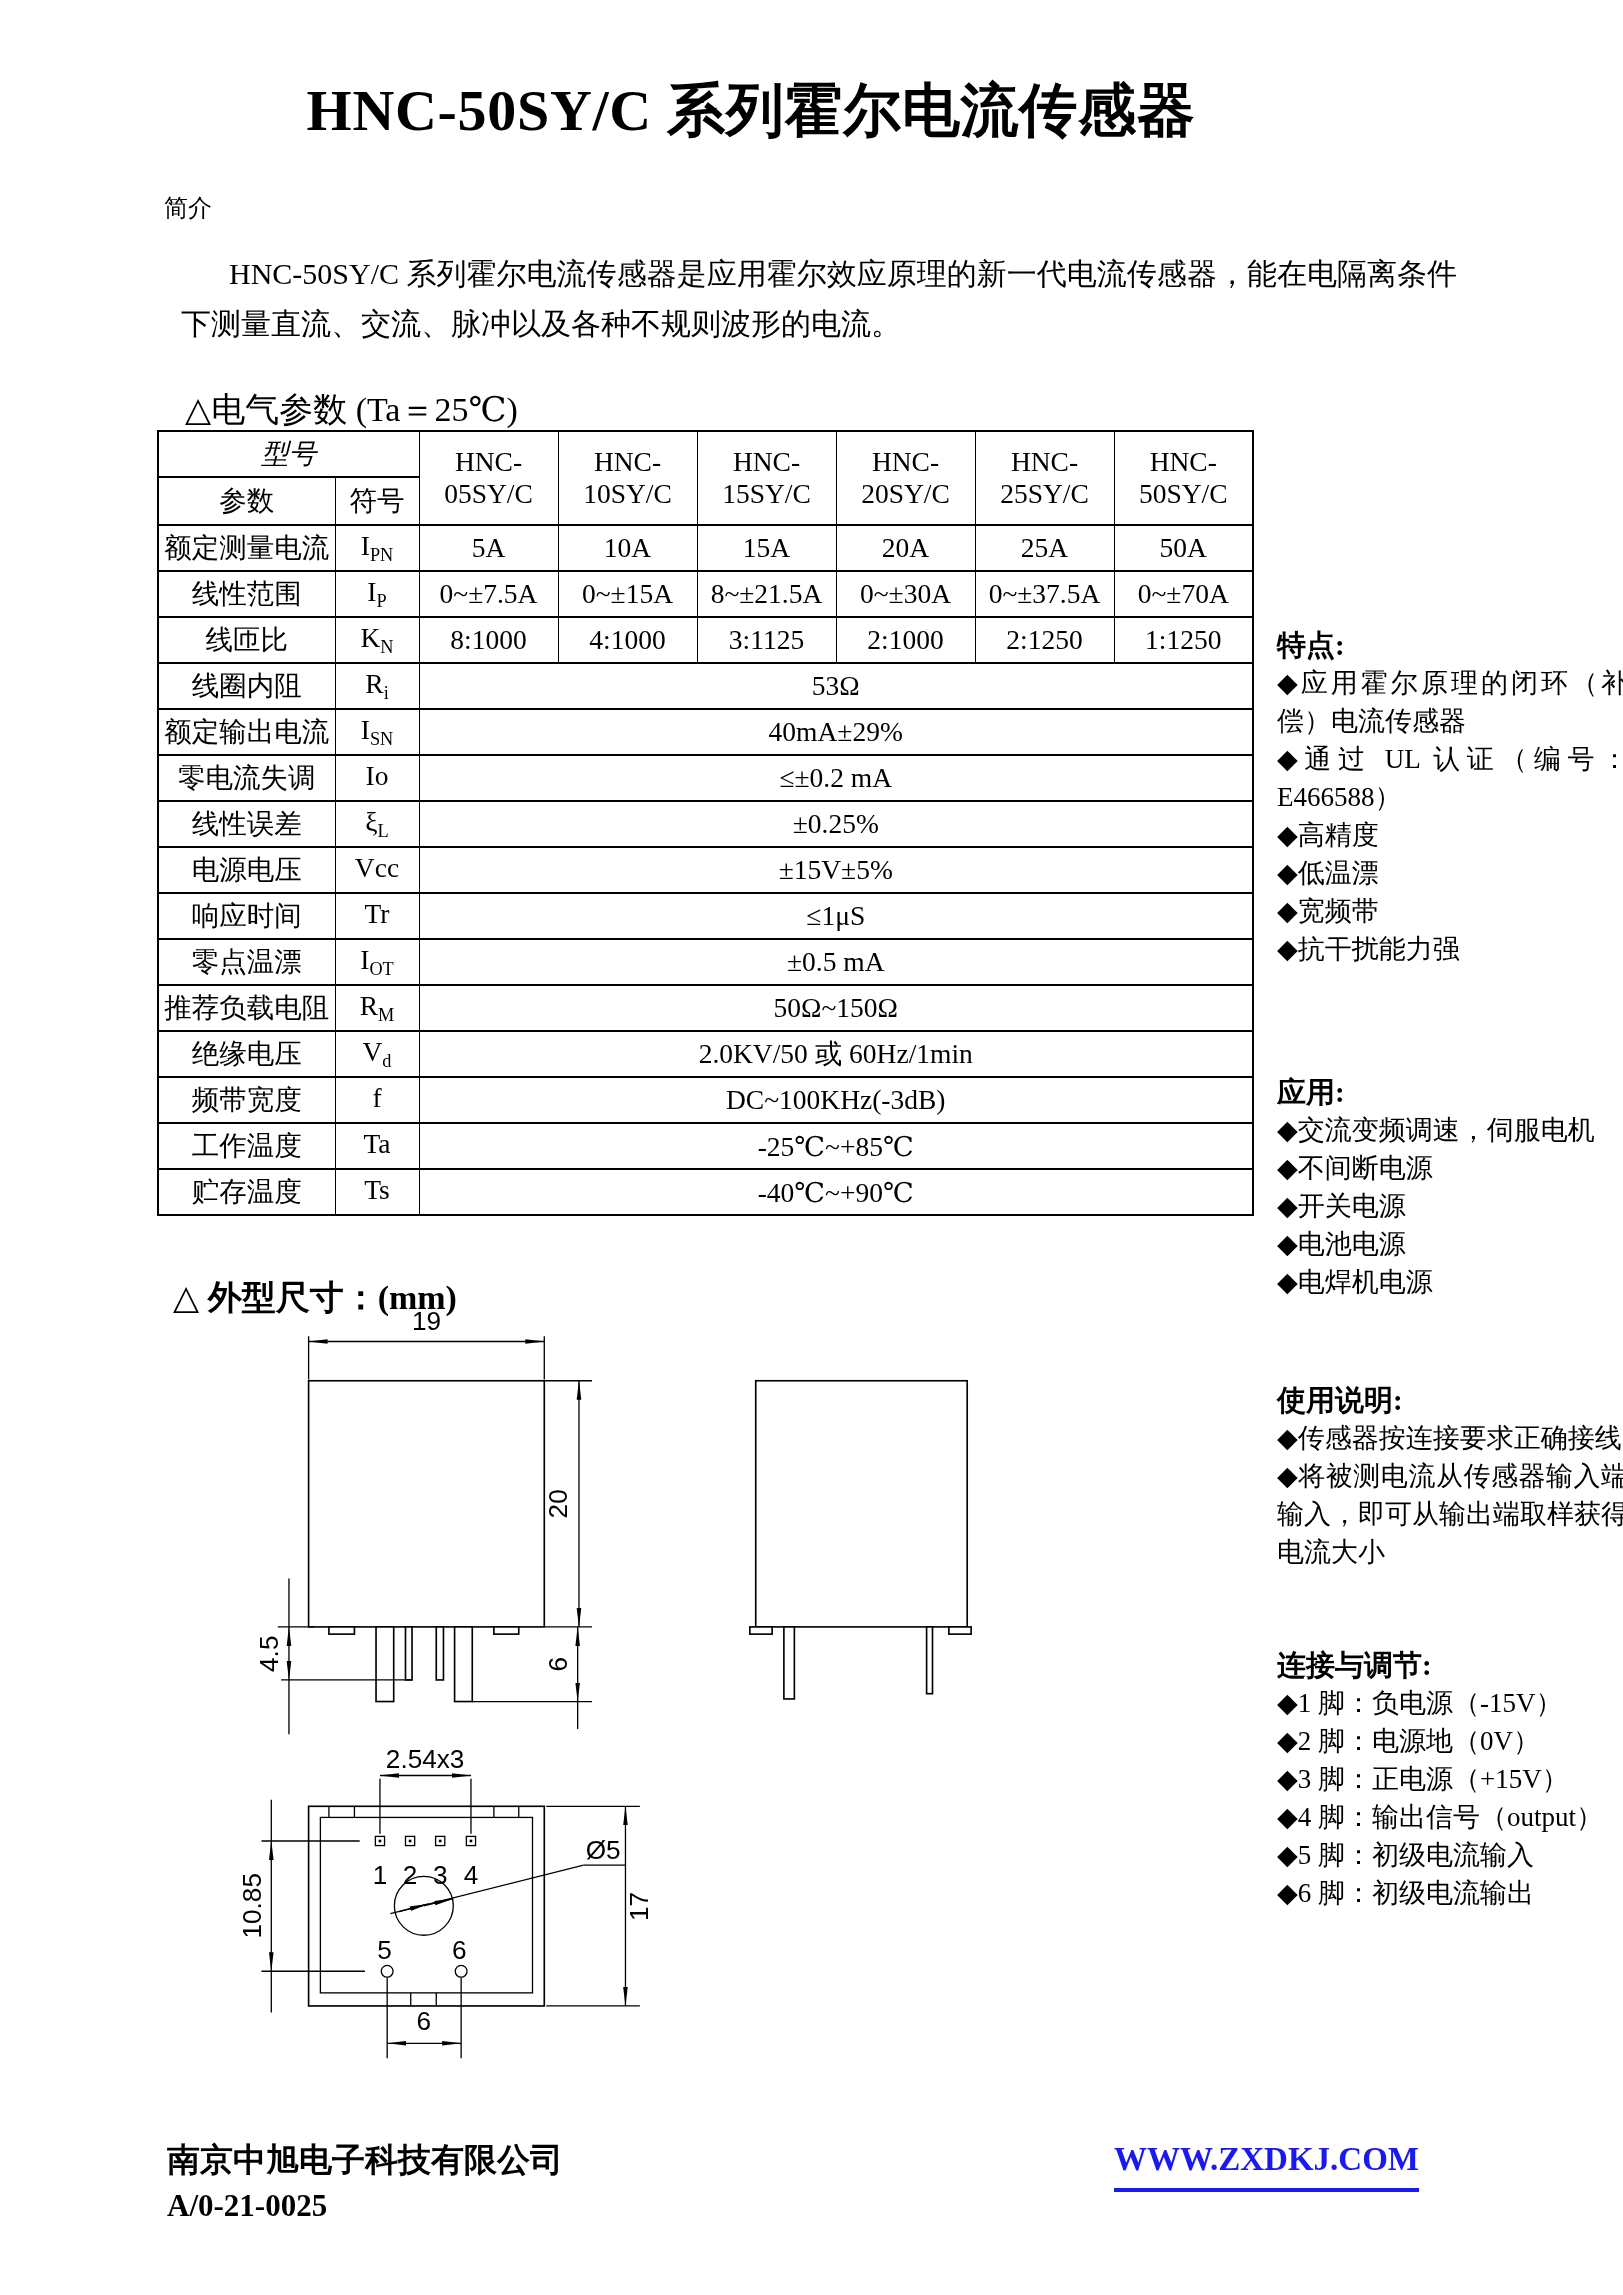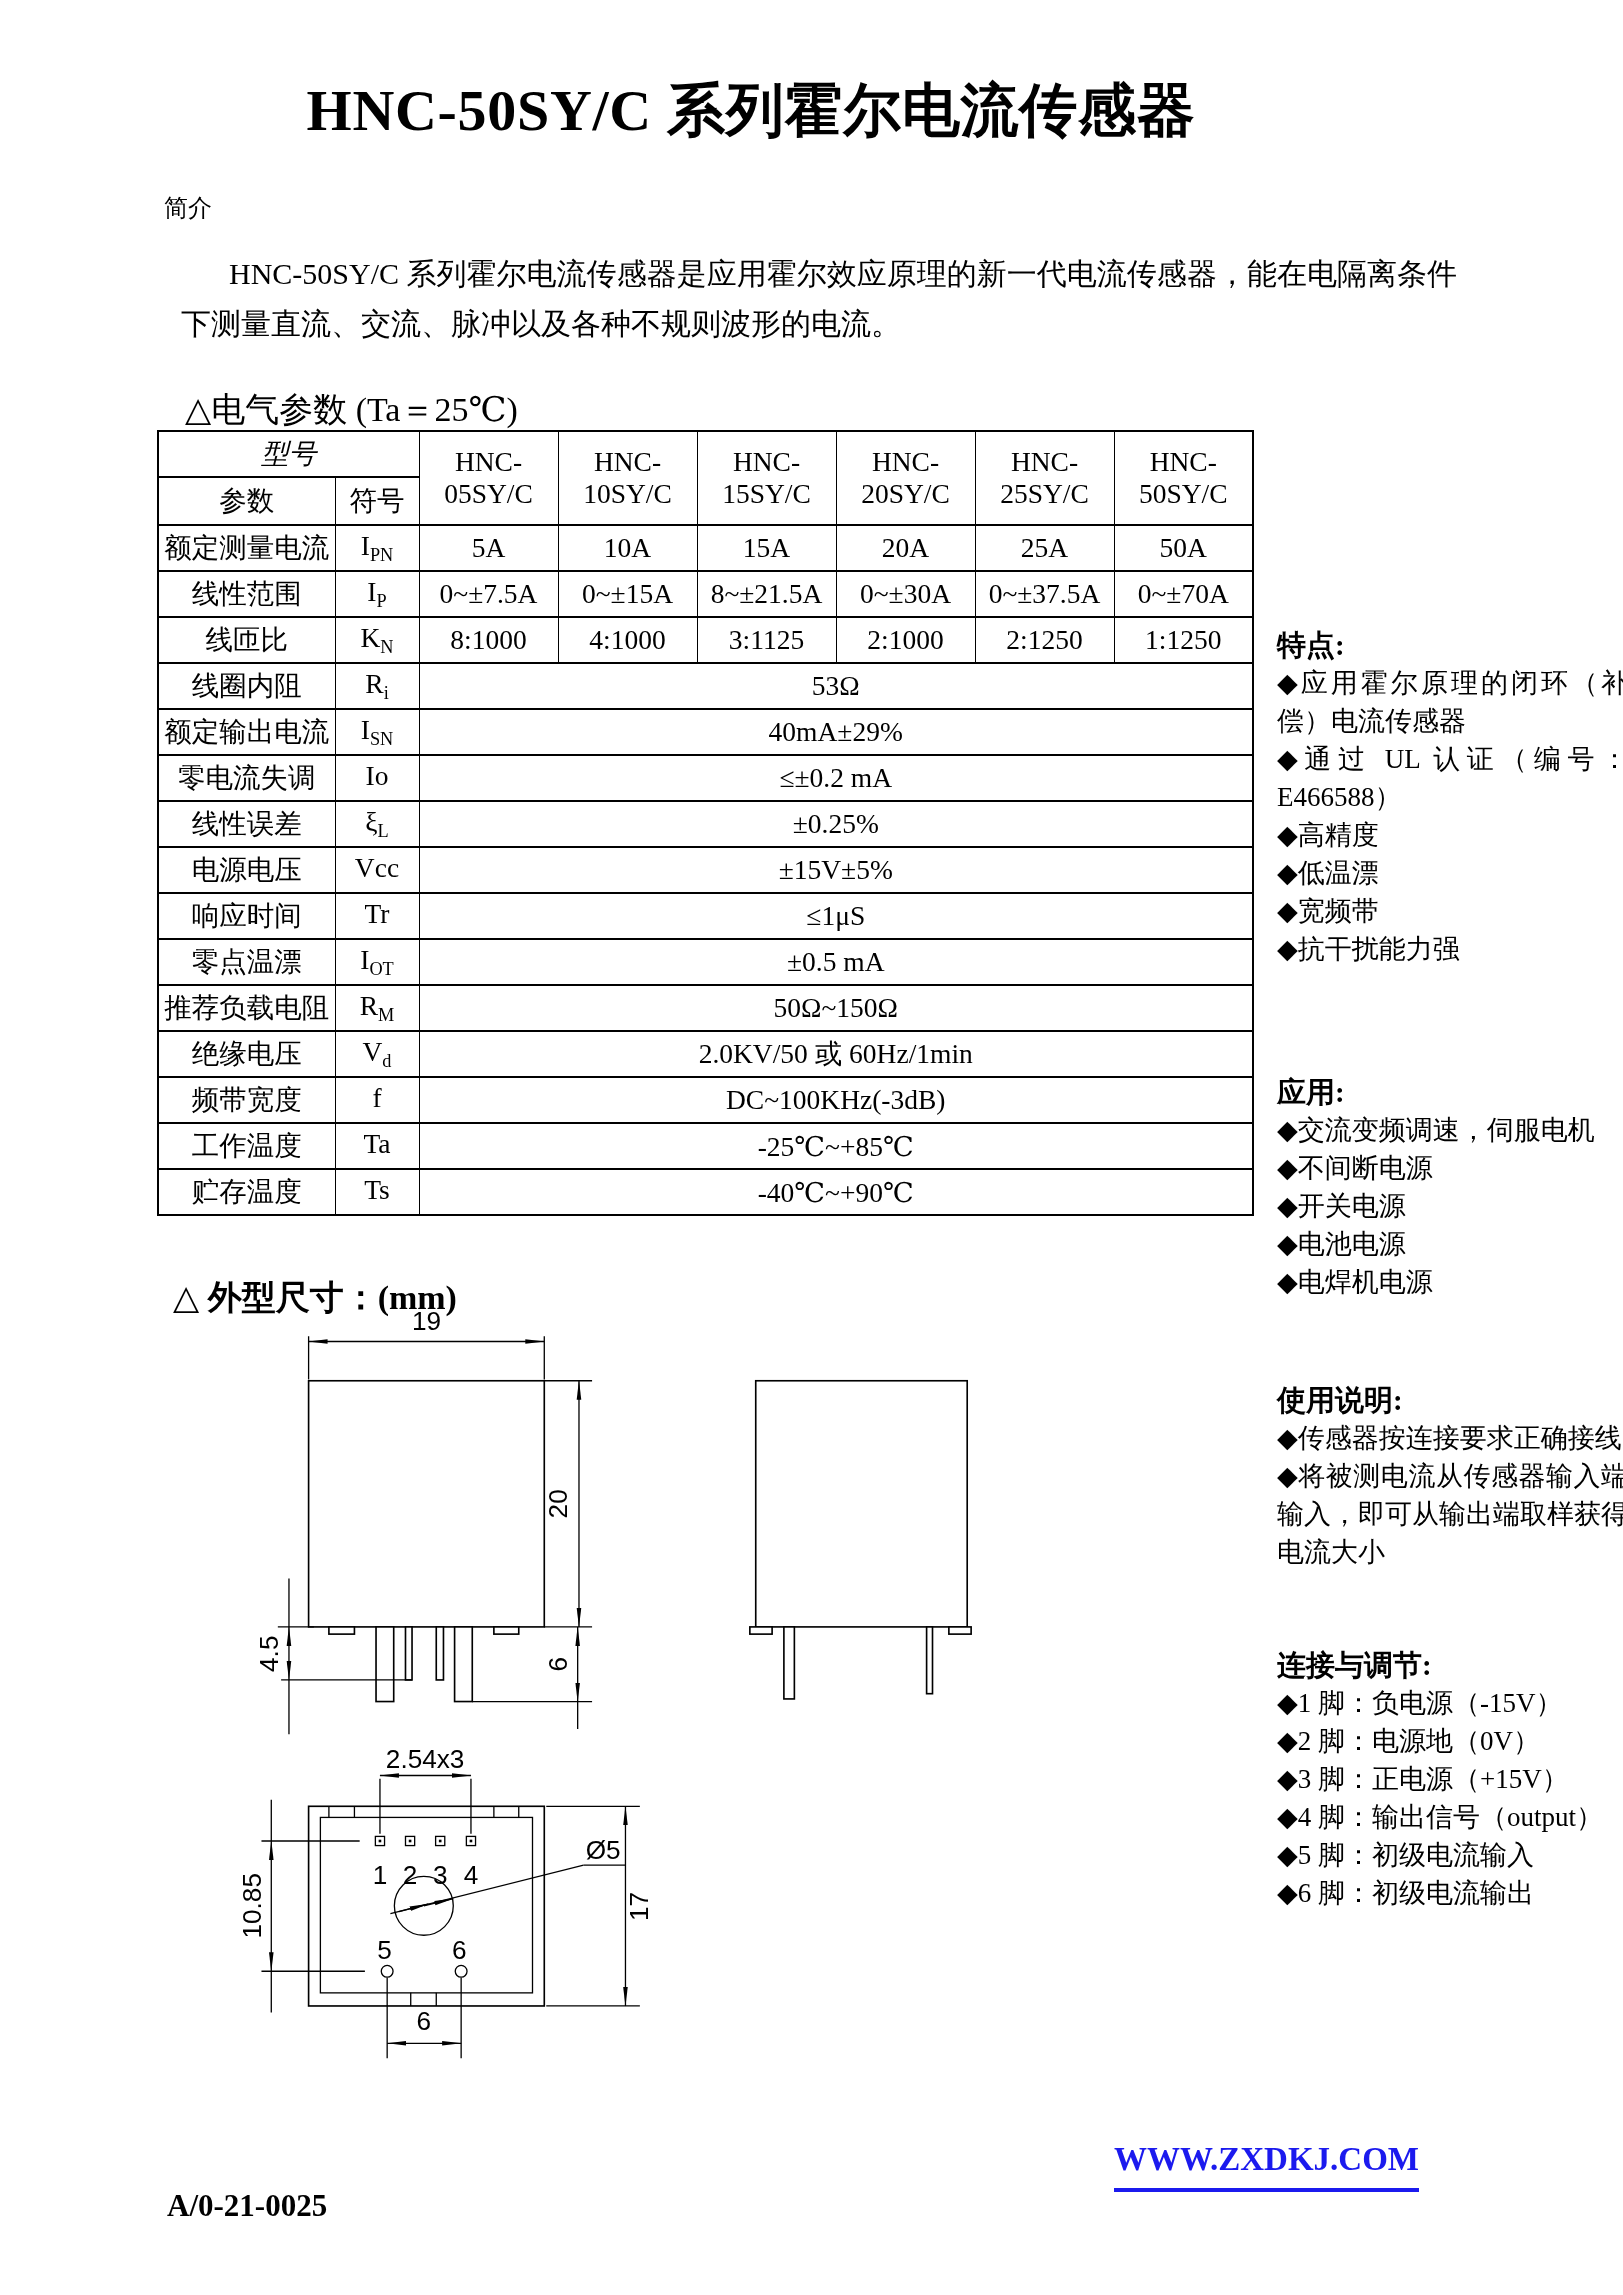--- a/index.html
+++ b/index.html
@@ -321,17 +321,18 @@
       <line class="thin" x1="310" y1="971" x2="355" y2="959" marker-end="url(#arr)"></line>
       <line class="thin" x1="348" y1="962" x2="393" y2="951" marker-end="url(#arr)"></line>
 
       <line class="thin" x1="292" y1="1072" x2="292" y2="1195"></line>
       <line class="thin" x1="405" y1="1072" x2="405" y2="1195"></line>
       <line class="thin" x1="292" y1="1172" x2="405" y2="1172" marker-start="url(#arr)" marker-end="url(#arr)"></line>
       <text x="348" y="1152" text-anchor="middle">6</text>
     </g>
   </svg>
 
+  <div class="footer-company">南京中旭电子科技有限公司</div>
   <div class="footer-doc">A/0-21-0025</div>
   <a class="footer-link">WWW.ZXDKJ.COM</a>
 
 </div>
 
 
 </body></html>

